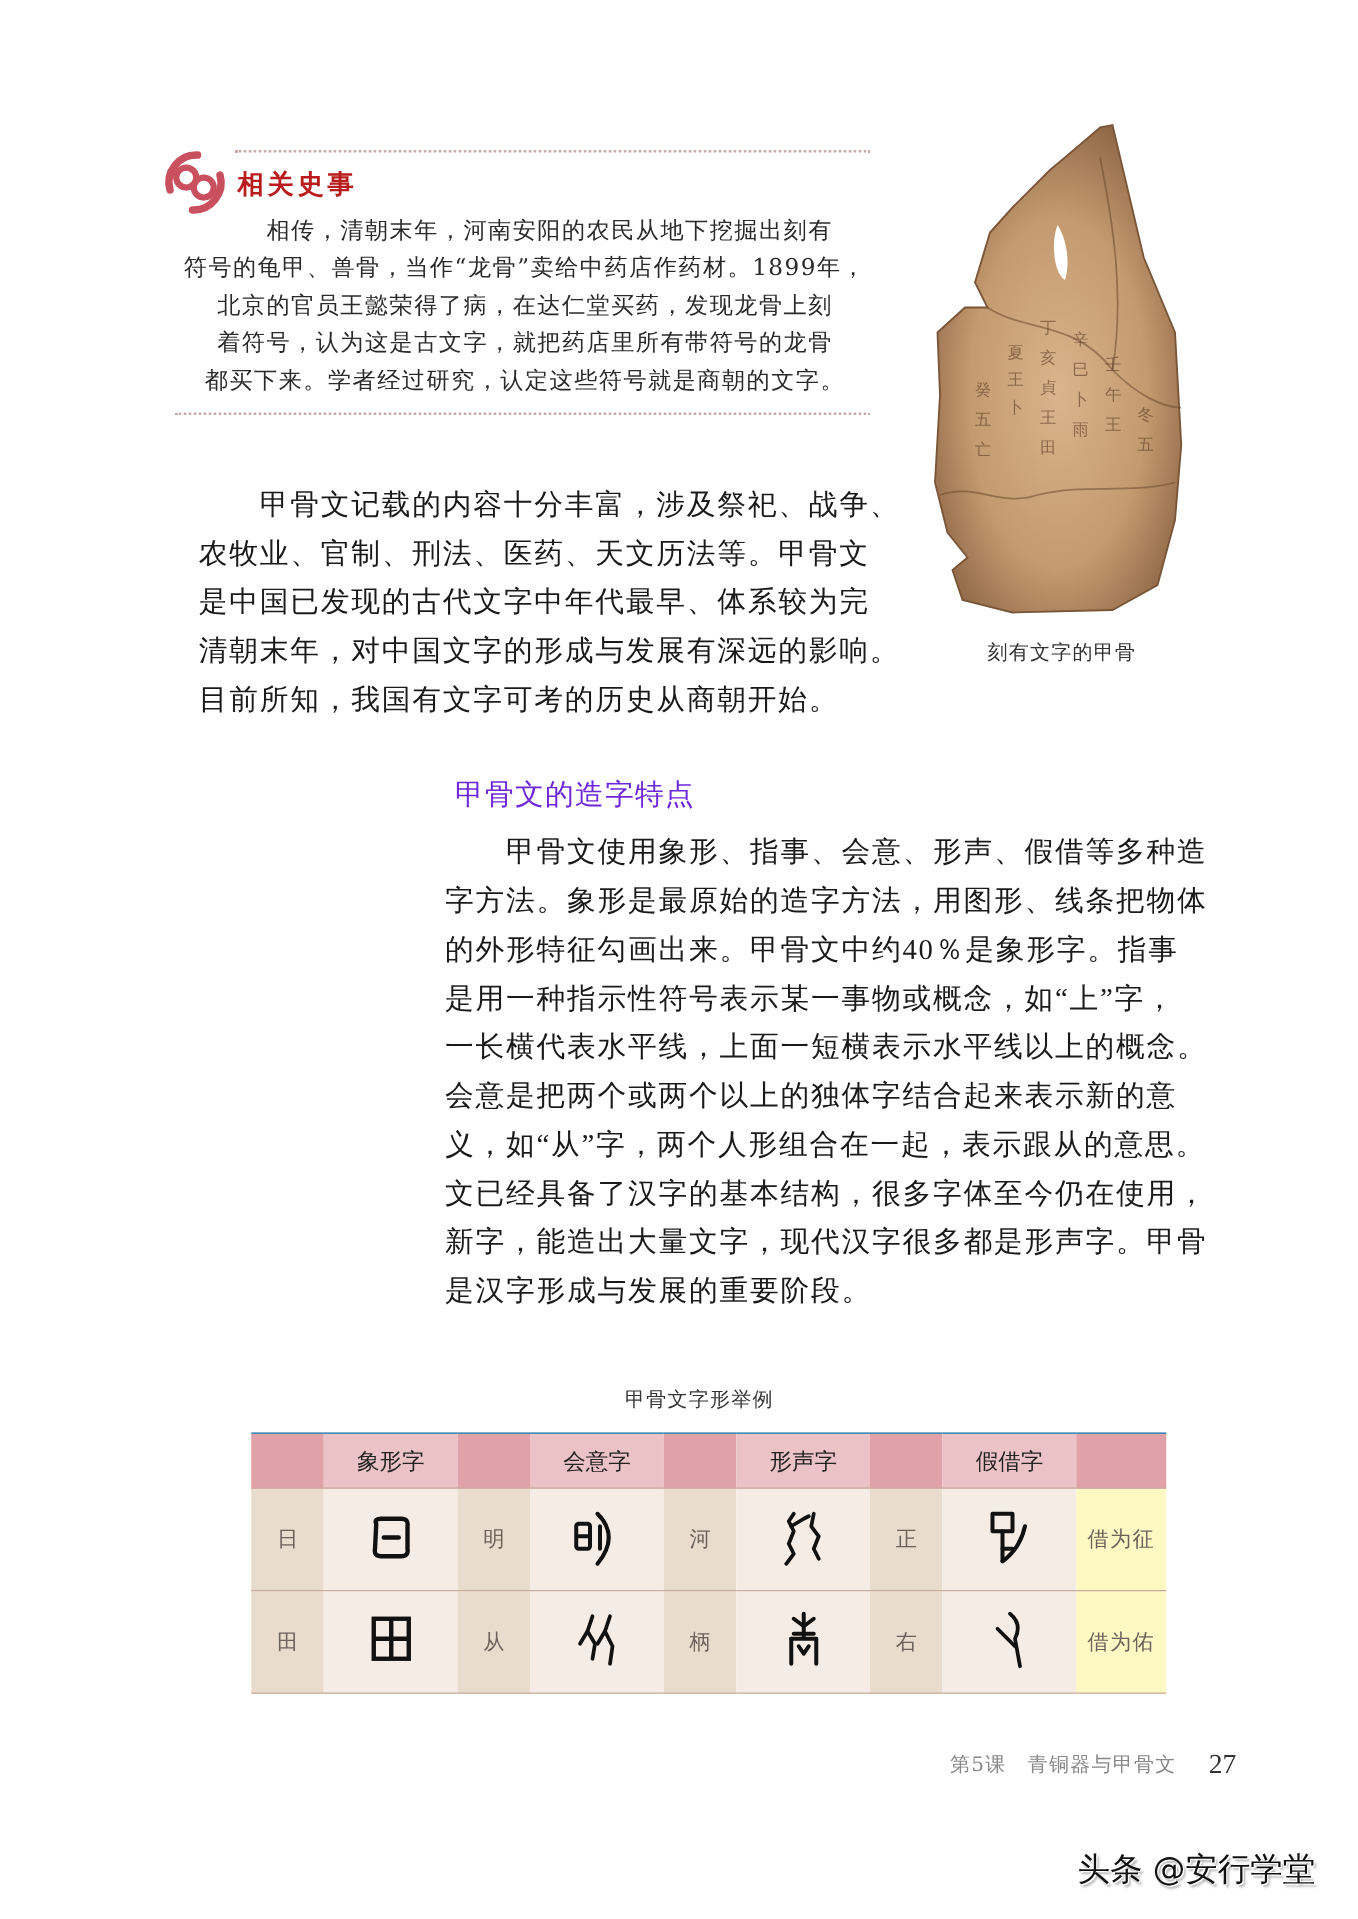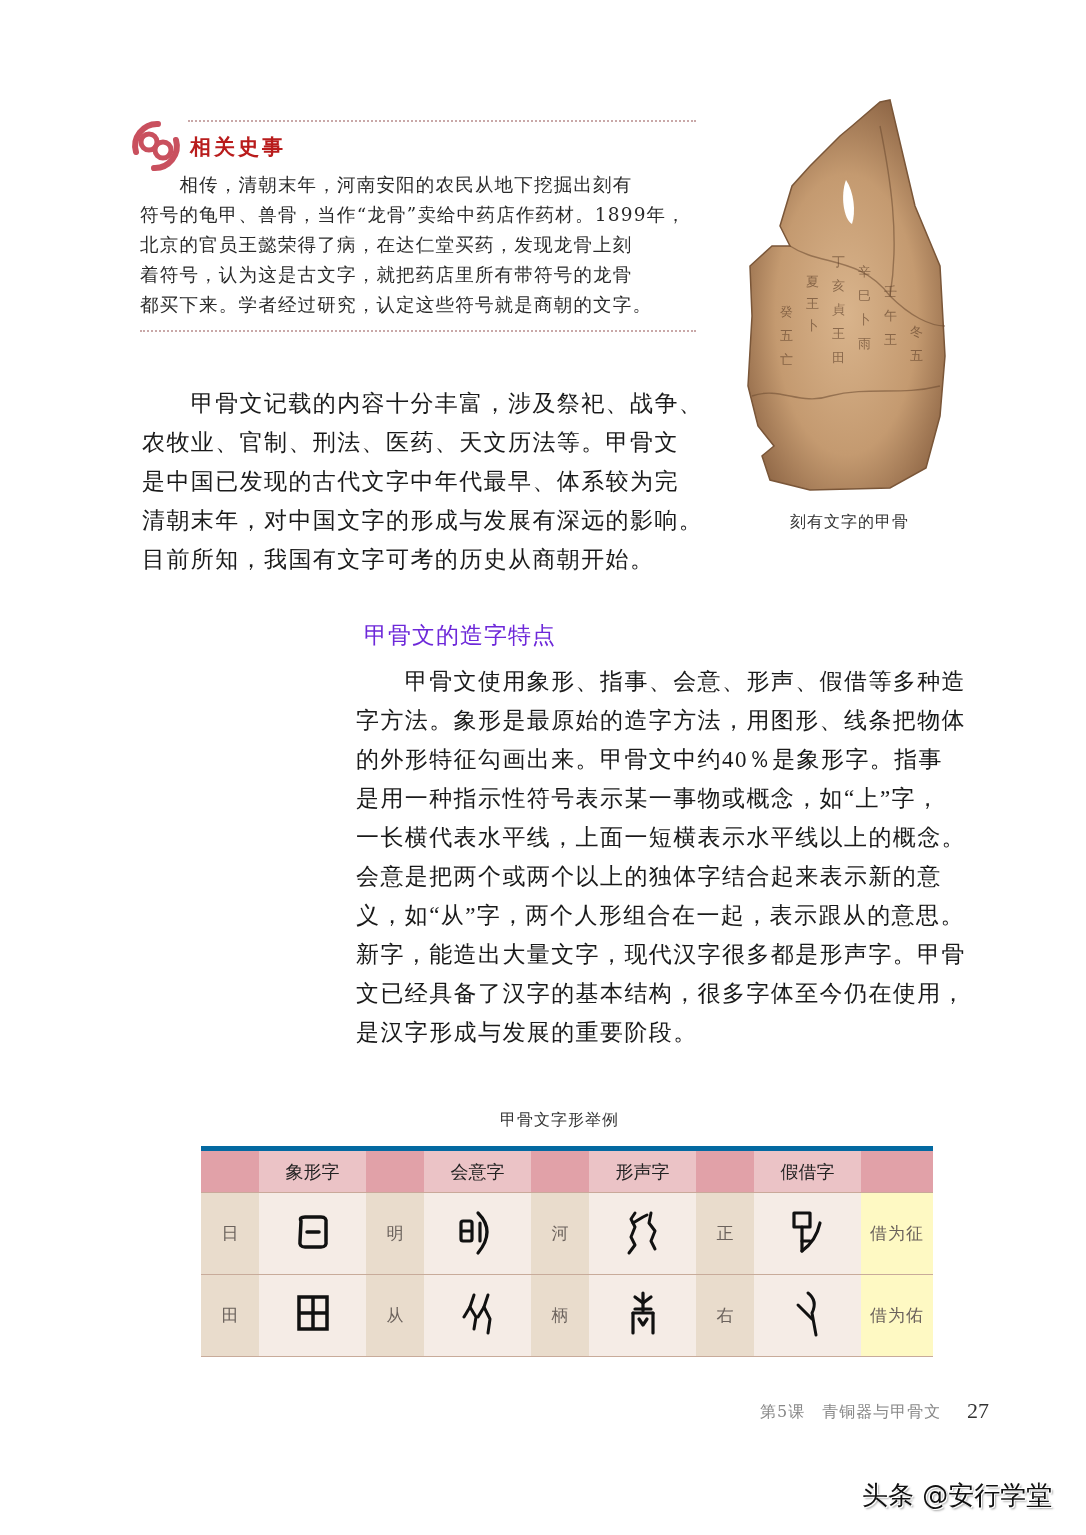--- a/index.html
+++ b/index.html
@@ -6,40 +6,40 @@
   html, body { width: 1086px; height: 1535px; background: #ffffff; }
   body { position: relative; overflow: hidden; font-family: "DejaVu Serif", "Liberation Serif", serif; color: #222; }
 
   
   .box-rule { position: absolute; left: 188px; width: 508px; height: 0; border-top: 2px dotted #c9a8a8; }
   .box-rule.top { top: 120px; }
   .box-rule.bottom { top: 330px; left: 140px; width: 556px; }
   .box-logo { position: absolute; left: 128px; top: 118px; width: 56px; height: 56px; }
   .box-title { position: absolute; left: 190px; top: 133px; font-family: Liberation Sans, sans-serif; font-weight: bold; font-size: 21px; letter-spacing: 3px; color: #b91c1c; }
   .box-body { position: absolute; left: 140px; top: 170px; width: 560px; font-size: 18.5px; line-height: 30px; letter-spacing: 1.2px; color: #2a2a2a; font-family: "DejaVu Serif", serif; }
-  .box-body .line { display: block; white-space: nowrap; }
+  .box-body .line { display: block; white-space: nowrap; text-align: center; }
 
   
   .bone-figure { position: absolute; left: 740px; top: 96px; width: 210px; height: 400px; }
   .bone-caption { position: absolute; left: 790px; top: 512px; width: 160px; text-align: left; font-size: 16px; color: #333; letter-spacing: 1px; font-family: "DejaVu Serif", serif; }
 
   
   .para1 { position: absolute; left: 142px; top: 384px; width: 570px; font-family: "Liberation Serif", "DejaVu Serif", serif; font-size: 23px; line-height: 39px; color: #1a1a1a; }
-  .para1 .line { display: block; white-space: nowrap; letter-spacing: 1.4px; }
+  .para1 .line { display: block; white-space: nowrap; letter-spacing: 1.4px; margin-left: 17px; }
 
   
   .section-title { position: absolute; left: 364px; top: 620px; font-family: "DejaVu Sans", sans-serif; font-size: 23px; color: #6d28d9; letter-spacing: 1px; }
   .para2 { position: absolute; left: 356px; top: 662px; width: 650px; font-family: "Liberation Serif", "DejaVu Serif", serif; font-size: 23px; line-height: 39px; color: #1a1a1a; }
   .para2 .line { display: block; white-space: nowrap; letter-spacing: 1.4px; }
 
   
   .table-caption { position: absolute; left: 500px; top: 1110px; font-size: 16px; color: #333; letter-spacing: 1px; font-family: "DejaVu Serif", serif; }
   .glyph-table { position: absolute; left: 201px; top: 1146px; width: 732px; border-collapse: collapse; table-layout: fixed; }
   .glyph-table th, .glyph-table td { text-align: center; vertical-align: middle; }
-  .glyph-table thead th { height: 44px; font-family: "DejaVu Sans", sans-serif; font-weight: normal; font-size: 18px; color: #222; border-top: 5px solid #0369a1; border-bottom: 1px solid #c9a99a; }
+  .glyph-table thead th { height: 44px; font-family: "DejaVu Sans", sans-serif; font-weight: normal; font-size: 18px; color: #222; border-top: 1px solid #0369a1; border-bottom: 1px solid #c9a99a; }
   .glyph-table thead th.dark { background: #e1a1a8; }
   .glyph-table thead th.light { background: #ebc3c6; }
   .glyph-table tbody td { height: 82px; border-bottom: 1px solid #c8ab9a; }
   .glyph-table tbody td.label { background: #e9dccc; font-family: "DejaVu Sans", sans-serif; font-size: 17px; color: #6b625c; }
   .glyph-table tbody td.glyph { background: #f5ece6; }
   .glyph-table tbody td.note { background: #fef9c3; font-family: "DejaVu Sans", sans-serif; font-size: 17px; color: #6b625c; letter-spacing: 1px; }
   .glyph-svg { width: 44px; height: 50px; display: inline-block; }
 
   
   .footer-lesson { position: absolute; left: 760px; top: 1402px; font-size: 16px; color: #888; letter-spacing: 1px; font-family: "DejaVu Serif", serif; }
@@ -120,22 +120,22 @@
 
 <div class="section-title">甲骨文的造字特点</div>
 <div class="para2">
   <span class="line">　　甲骨文使用象形、指事、会意、形声、假借等多种造</span>
   <span class="line">字方法。象形是最原始的造字方法，用图形、线条把物体</span>
   <span class="line">的外形特征勾画出来。甲骨文中约40％是象形字。指事</span>
   <span class="line">是用一种指示性符号表示某一事物或概念，如“上”字，</span>
   <span class="line">一长横代表水平线，上面一短横表示水平线以上的概念。</span>
   <span class="line">会意是把两个或两个以上的独体字结合起来表示新的意</span>
   <span class="line">义，如“从”字，两个人形组合在一起，表示跟从的意思。</span>
+  <span class="line">文已经具备了汉字的基本结构，很多字体至今仍在使用，</span>
   <span class="line">新字，能造出大量文字，现代汉字很多都是形声字。甲骨</span>
-  <span class="line">文已经具备了汉字的基本结构，很多字体至今仍在使用，</span>
   <span class="line">是汉字形成与发展的重要阶段。</span>
 </div>
 
 <div class="table-caption">甲骨文字形举例</div>
 <table class="glyph-table">
   <colgroup>
     <col style="width:58px">
       <col style="width:107px">
       <col style="width:58px">
       <col style="width:107px">

